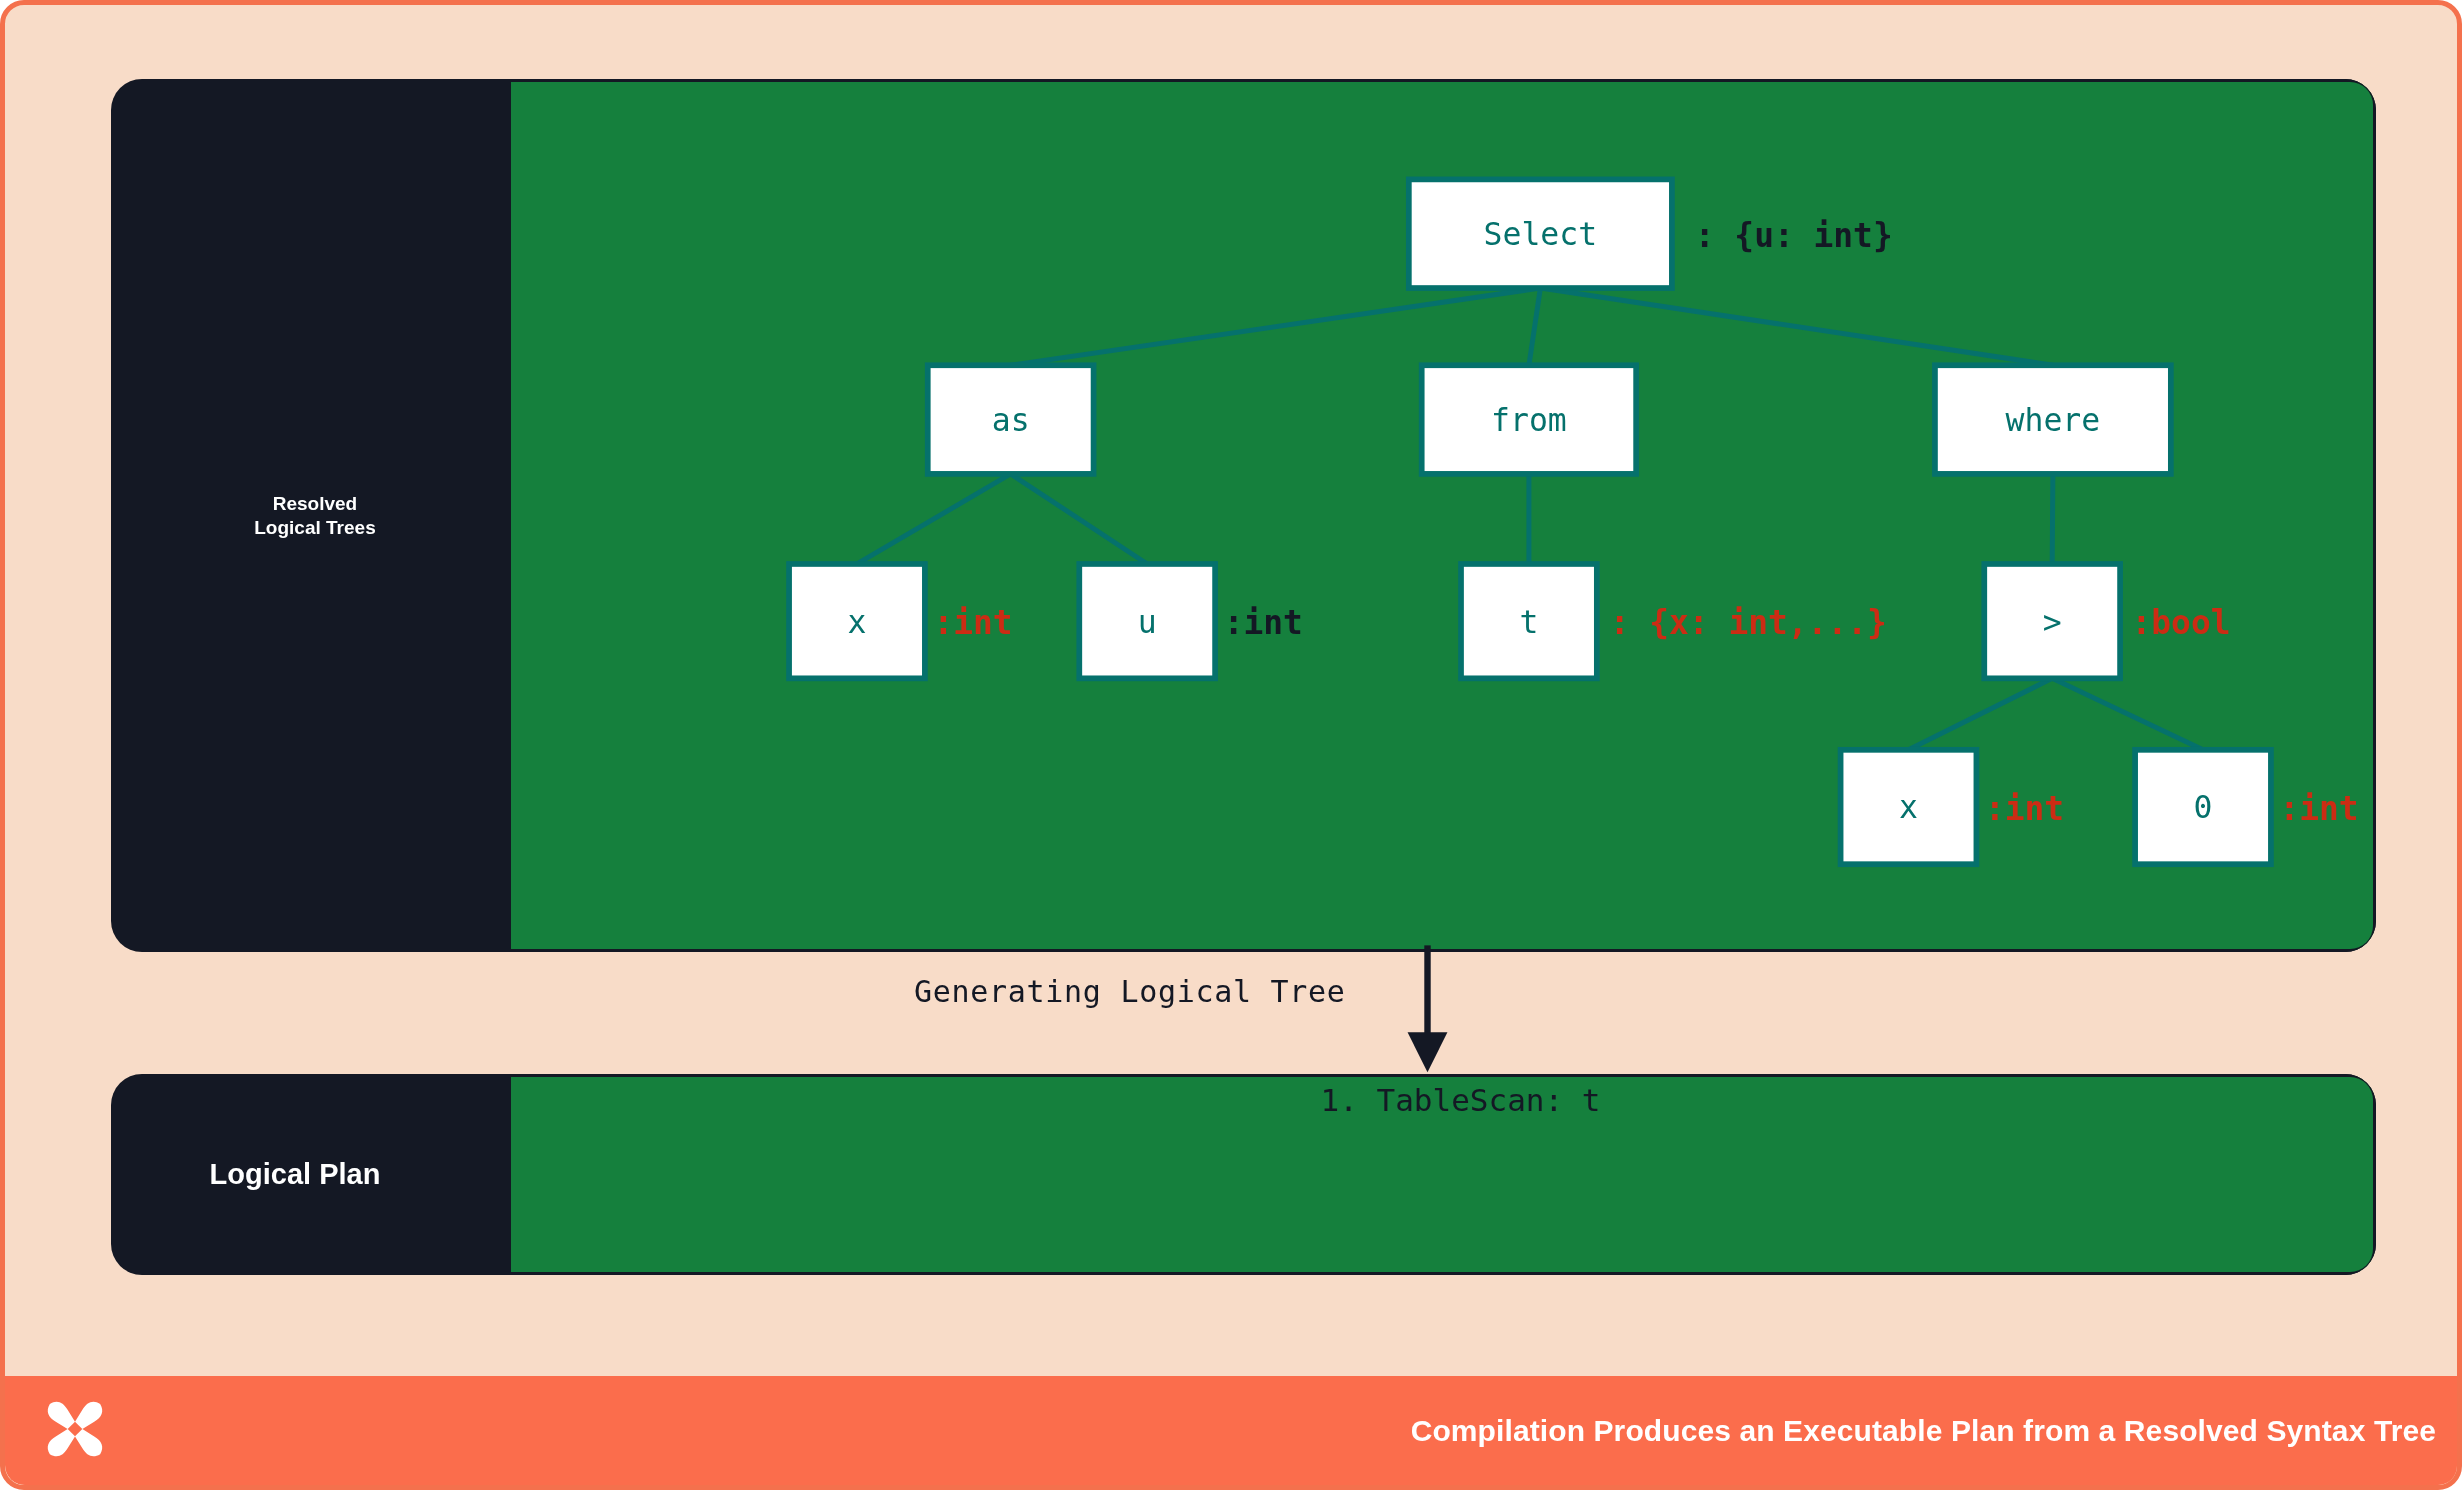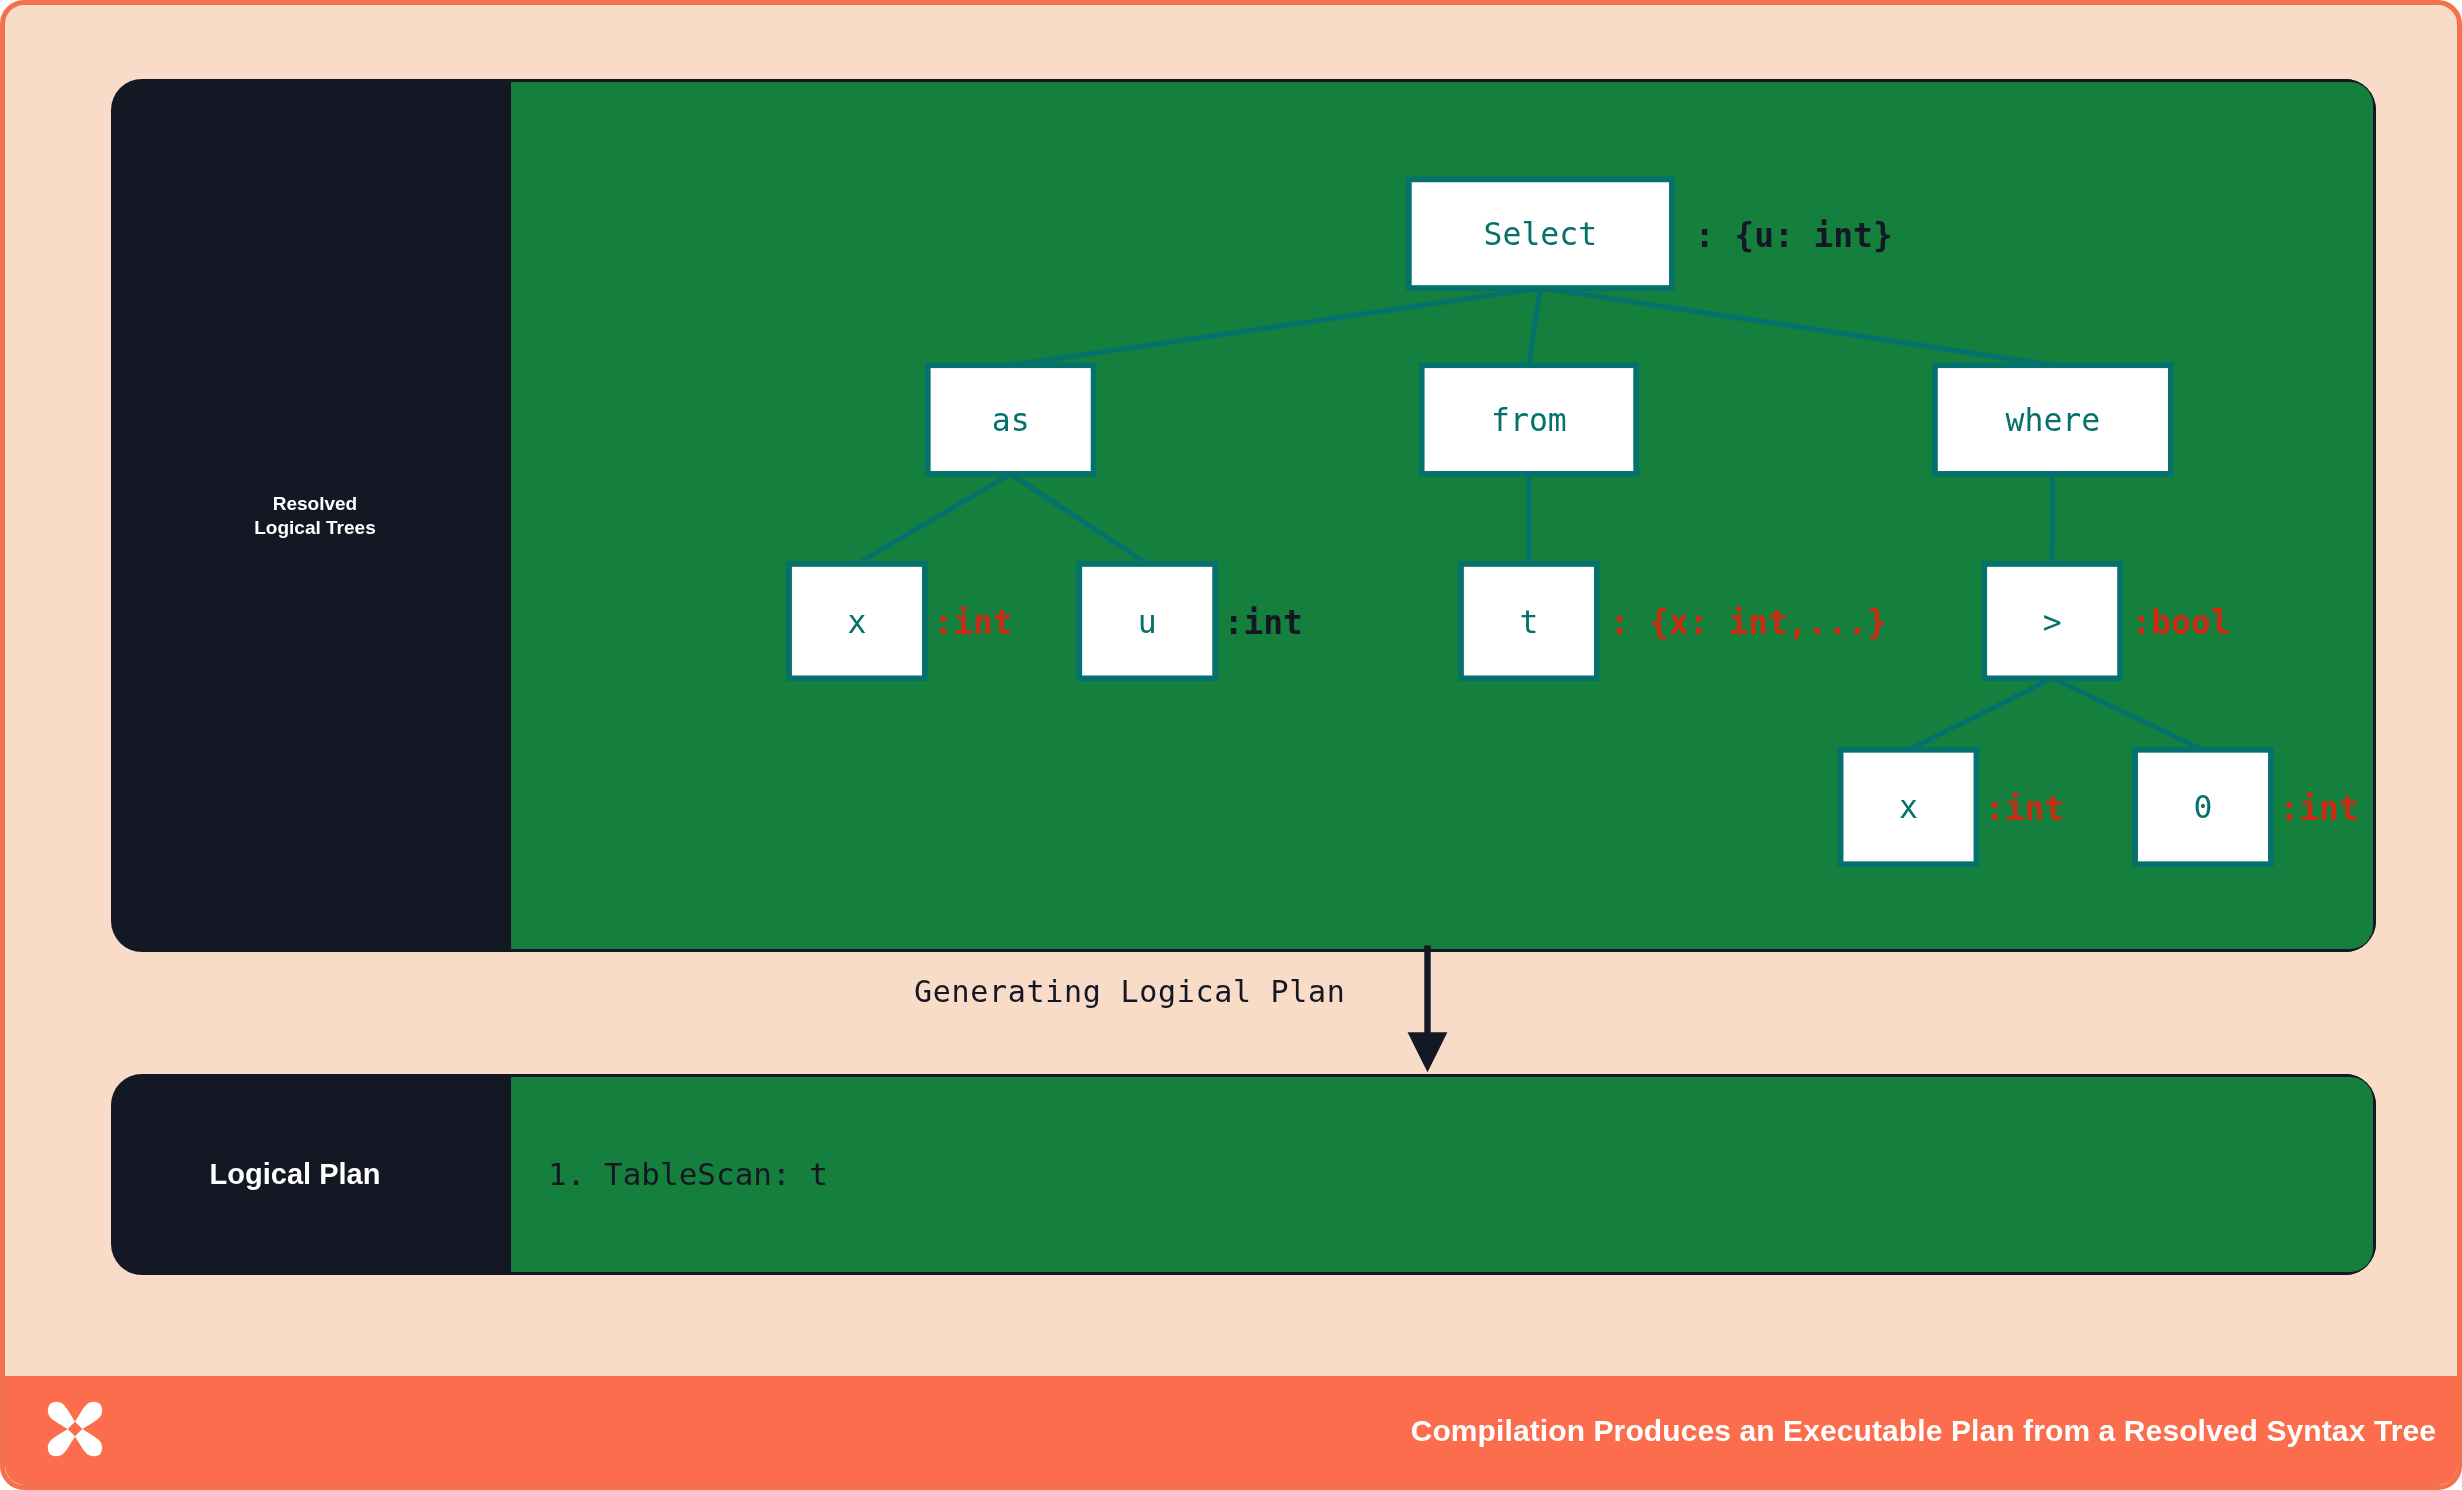--- a/index.html
+++ b/index.html
@@ -139,21 +139,21 @@
   }
   #lp-card .card-body {
     left: 400px;
     right: 0;
     border-top-right-radius: 26px;
     border-bottom-right-radius: 26px;
     border: 3.6px solid #141824;
     border-left: none;
     box-sizing: border-box;
     display: flex;
-    flex-direction: column;
+    flex-direction: row;
     justify-content: center;
     padding-left: 37px;
   }
   .plan-line {
     font-family: "DejaVu Sans Mono", monospace;
     font-size: 31px;
     color: #141824;
     line-height: 1.52;
     white-space: pre;
   }
@@ -246,21 +246,21 @@
           </g>
           <g>
             <rect x="2272" y="934" width="190" height="160" fill="#FFFFFF" stroke="#05716C" stroke-width="8"></rect>
             <text class="node-text" x="2367" y="1030" text-anchor="middle">0</text>
             <text class="ann-red" x="2474" y="1032" text-anchor="start">:int</text>
           </g>
         </svg>
     </div>
   </div>
 
-  <div class="arrow-label">Generating Logical Plan</div>
+  <div class="arrow-label">Generating Logical Tree</div>
   <svg class="arrow-svg" width="57" height="129" viewBox="0 0 80 180">
     <line x1="40" y1="0" x2="40" y2="132" stroke="#141824" stroke-width="9"></line>
     <polygon points="40,178 12,122 68,122" fill="#141824"></polygon>
   </svg>
 
   <div class="card" id="lp-card">
     <div class="card-label">Logical Plan</div>
     <div class="card-body" id="lp-body">
         <div class="plan-line">1. TableScan: t</div>
       </div>

